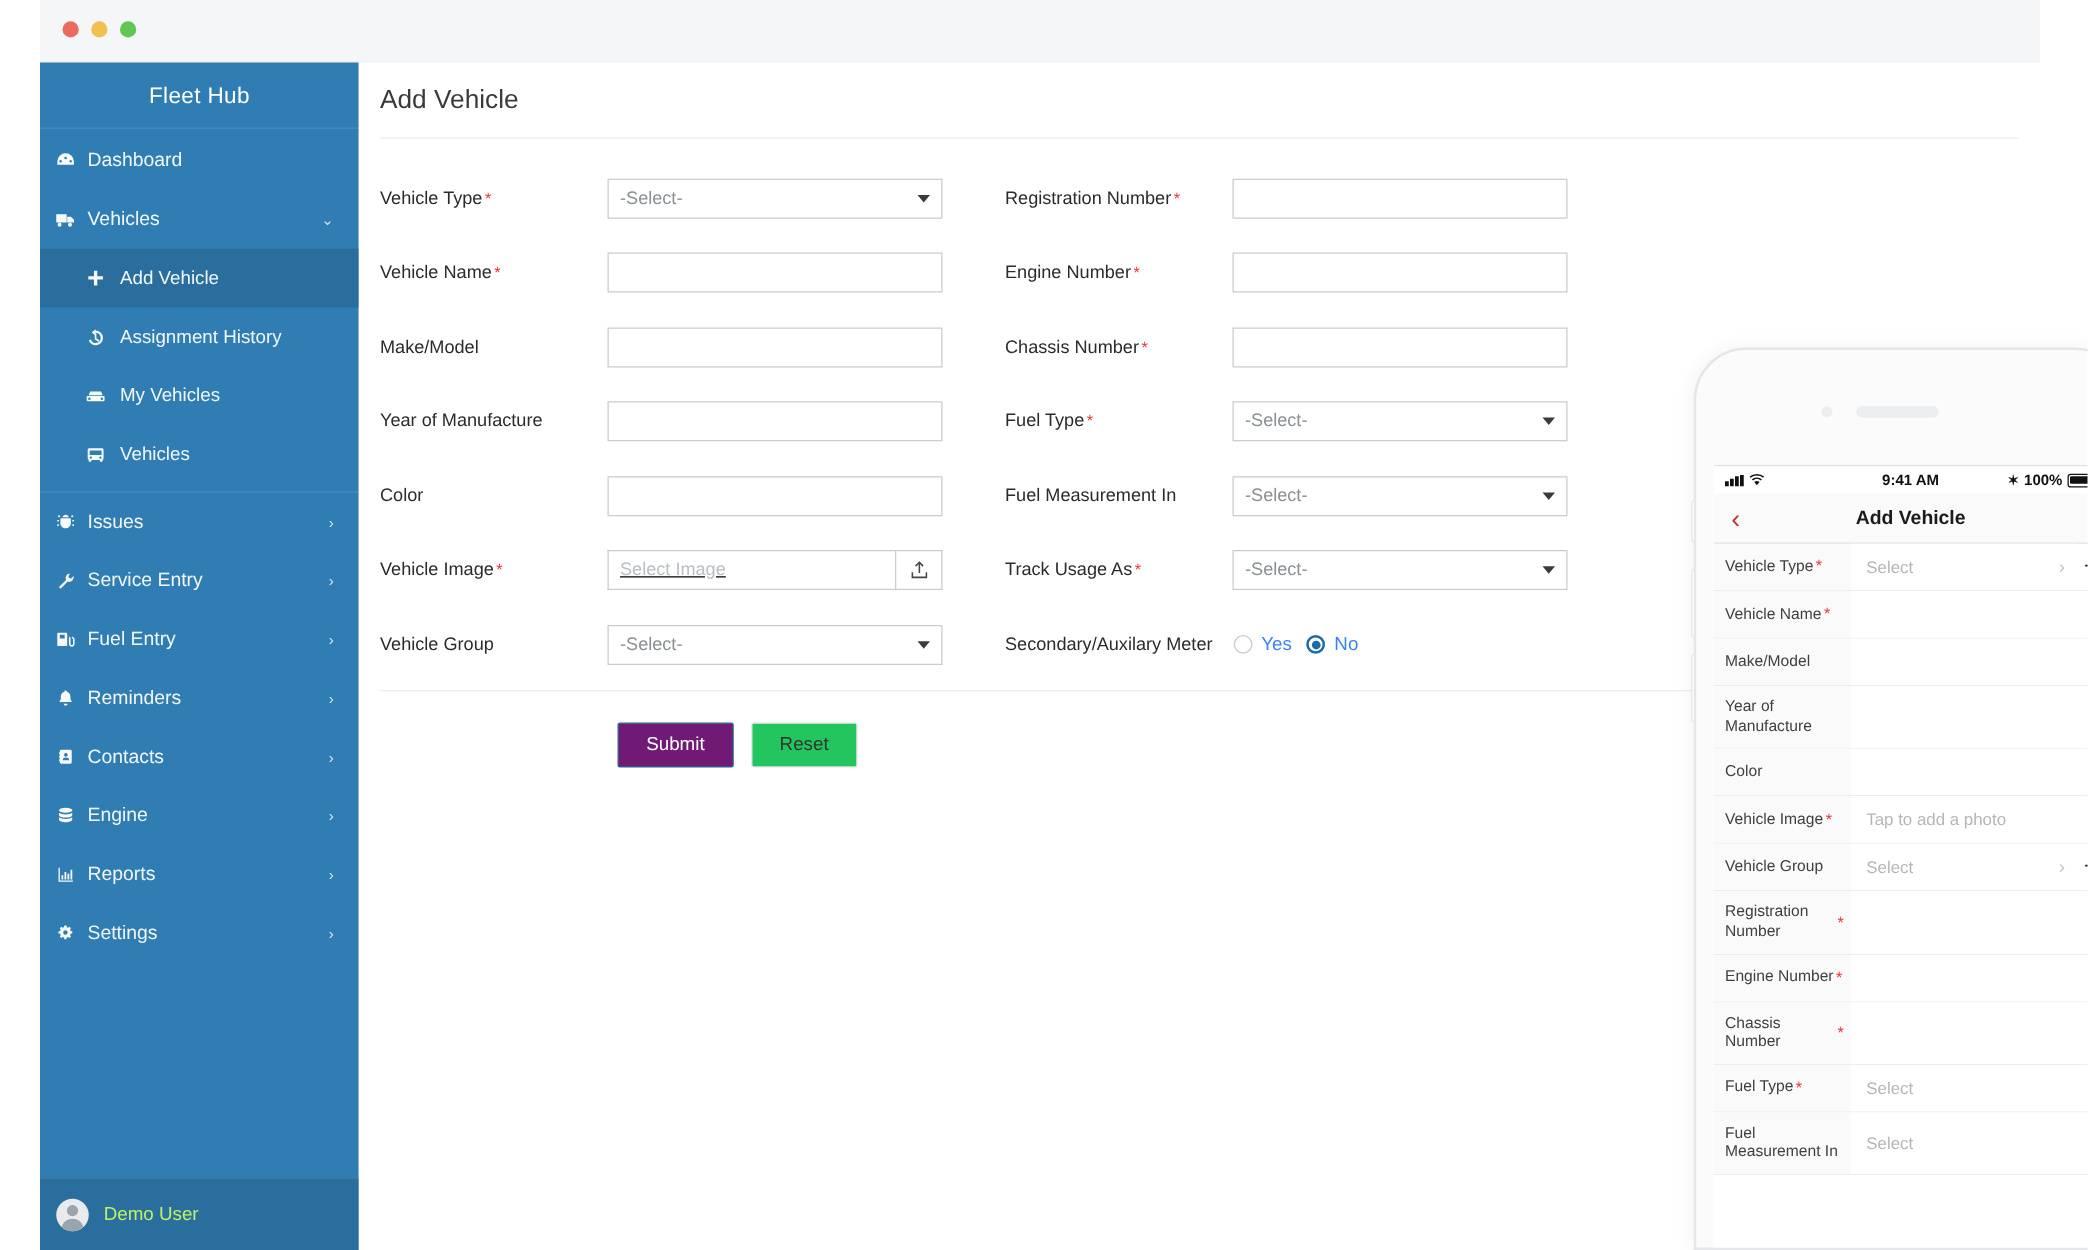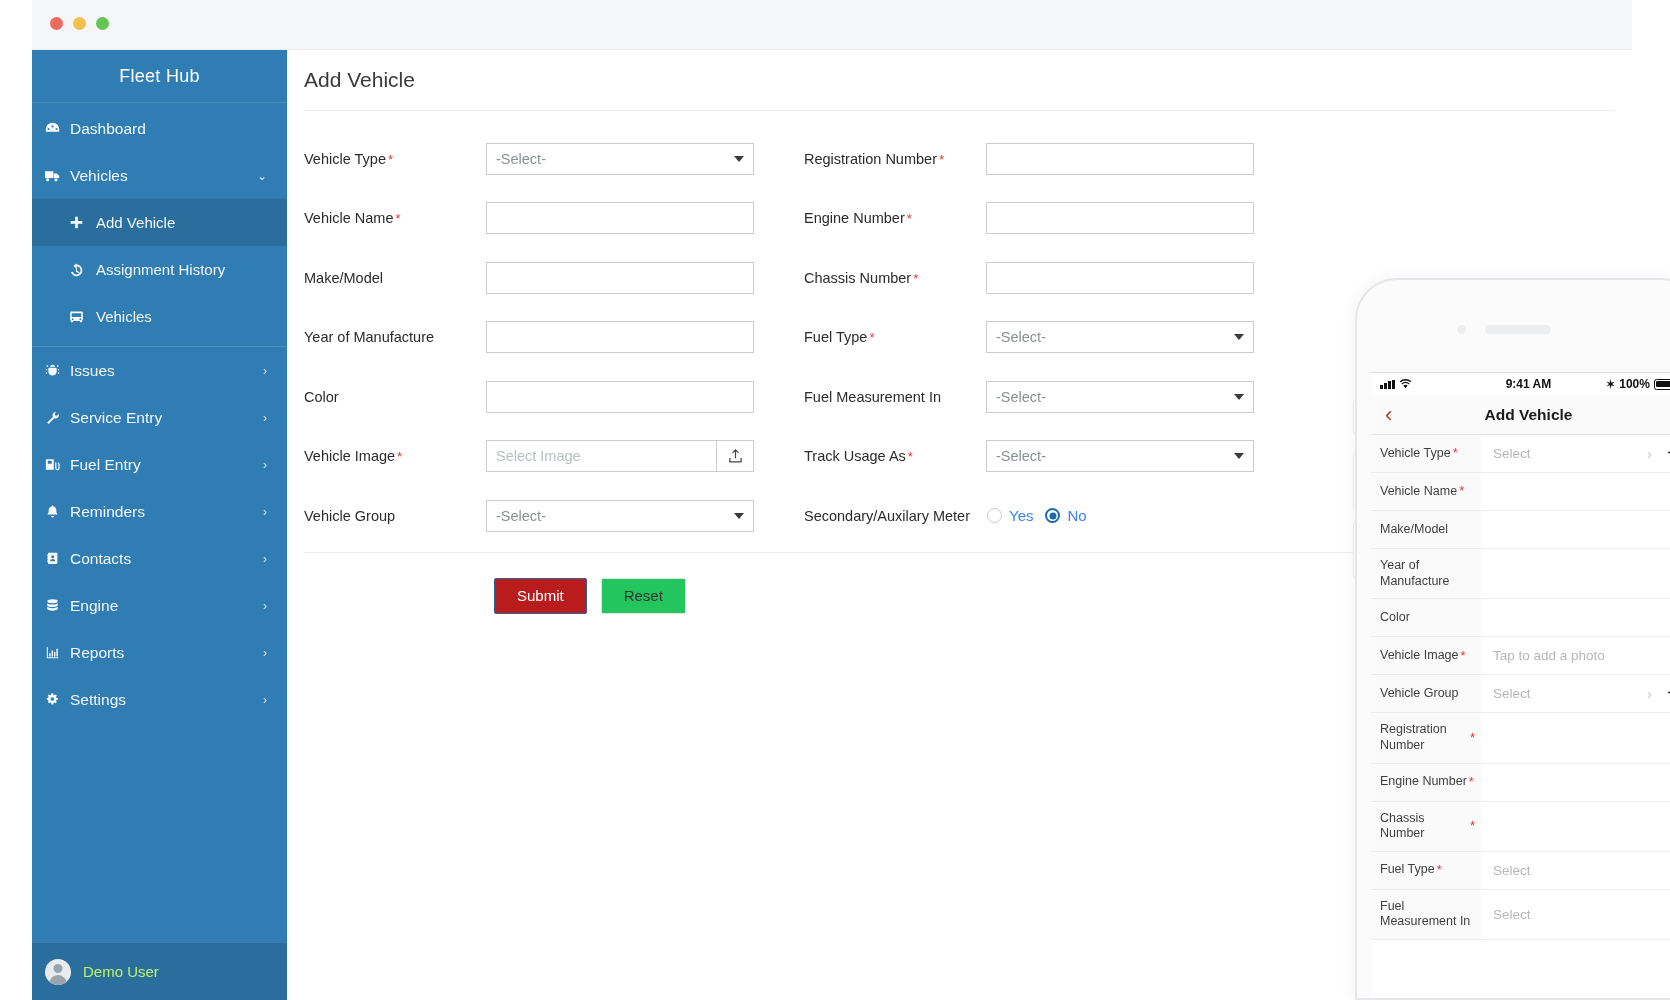--- a/index.html
+++ b/index.html
@@ -100,21 +100,21 @@
   .selbox {
     position: relative; display: flex; align-items: center; color: #8a8f94;
   }
   .selbox .caret {
     position: absolute; right: 9px; top: 50%; transform: translateY(-50%);
     width: 0; height: 0; border-left: 5px solid transparent; border-right: 5px solid transparent;
     border-top: 6px solid #3b3b3b;
   }
   input.txt::placeholder { color: #b9bec3; }
 
-  .upload-wrap { display: flex; width: 316px; height: 32px; }
+  .upload-wrap { display: flex; width: 316px; height: 32px; text-decoration: underline; }
   .upload-wrap input.txt { width: 230px; border-right: none; }
   .upload-btn {
     width: 38px; border: 1px solid #ccc; background: #fff;
     display: flex; align-items: center; justify-content: center; cursor: pointer;
   }
   .upload-btn svg { display:block; }
 
   .radio-group { display: flex; align-items: center; gap: 12px; padding-left: 1px; }
   .radio-opt { display: flex; align-items: center; gap: 7px; cursor: pointer; }
   .radio {
@@ -128,21 +128,21 @@
   }
   .radio-lbl { font-size: 15px; color: #3b82f6; }
 
   .card-rule { height: 1px; background: #ececec; margin: 6px 17px 0 0; }
   .actions { display: flex; gap: 14px; padding: 25px 0 0 190px; }
   .btn {
     height: 36px; padding: 0 22px; font-size: 15px; border-radius: 2px;
     display: flex; align-items: center; justify-content: center; cursor: pointer;
     font-family: "Liberation Sans", sans-serif;
   }
-  .btn.primary { background: #b91c1c; color: #fff; border: 1px solid #2a6496; }
+  .btn.primary { background: #701a75; color: #fff; border: 1px solid #2a6496; }
   .btn.ghost { background: #22c55e; color: #333; border: 1px solid #dfe2e5; }
 
   
   .phone {
     position: absolute; left: 1323px; top: 278px; width: 347px; height: 722px;
     background: #fbfbfc; border: 2px solid #e4e6e9; border-radius: 42px 42px 0 0;
     box-shadow: -2px 0 16px rgba(0,0,0,.05);
   }
   .phone-speaker {
     position: absolute; left: 128px; top: 45px; width: 66px; height: 9px;
@@ -255,20 +255,28 @@
           <span class="lbl">Add Vehicle</span>
         </div>
         <div class="nav-item sub">
           <span class="ico">
             <svg width="17" height="15" viewBox="0 0 20 18" fill="#fff">
               <path d="M10 3a7 7 0 1 1-6.6 9.3l2.1-.7A4.8 4.8 0 1 0 10 5.2V7.6L6.2 4.7 10 1.8z"></path>
               <path d="M9.2 6.3h1.5v4.2l3 1.8-.8 1.3-3.7-2.2z"></path>
             </svg>
           </span>
           <span class="lbl">Assignment History</span>
+        </div>
+        <div class="nav-item sub">
+          <span class="ico">
+            <svg width="17" height="15" viewBox="0 0 20 18" fill="#fff">
+              <path d="M3.3 8.6 4.8 5h10.4l1.5 3.6H3.3zM2.4 9.3h15.2c.6 0 1 .4 1 1v3.1c0 .5-.4.9-1 .9H2.4c-.6 0-1-.4-1-.9v-3.1c0-.6.4-1 1-1zm1.6 1.4a1.2 1.2 0 1 0 0 2.4 1.2 1.2 0 0 0 0-2.4zm12 0a1.2 1.2 0 1 0 0 2.4 1.2 1.2 0 0 0 0-2.4z"></path>
+            </svg>
+          </span>
+          <span class="lbl">My Vehicles</span>
         </div>
         <div class="nav-item sub">
           <span class="ico">
             <svg width="17" height="15" viewBox="0 0 20 18" fill="#fff">
               <path d="M4 3h12c1 0 1.6.6 1.6 1.6v8c0 .7-.3 1.2-.9 1.5v1.2c0 .4-.3.7-.8.7h-1c-.5 0-.8-.3-.8-.7v-.9H5.9v.9c0 .4-.3.7-.8.7h-1c-.5 0-.8-.3-.8-.7v-1.2c-.6-.3-.9-.8-.9-1.5v-8C2.4 3.6 3 3 4 3zm.3 2.2v4.3h11.4V5.2H4.3zm1.1 5.9a1.1 1.1 0 1 0 0 2.2 1.1 1.1 0 0 0 0-2.2zm9.2 0a1.1 1.1 0 1 0 0 2.2 1.1 1.1 0 0 0 0-2.2z"></path>
             </svg>
           </span>
           <span class="lbl">Vehicles</span>
         </div>
         <div class="nav-sep"></div>

